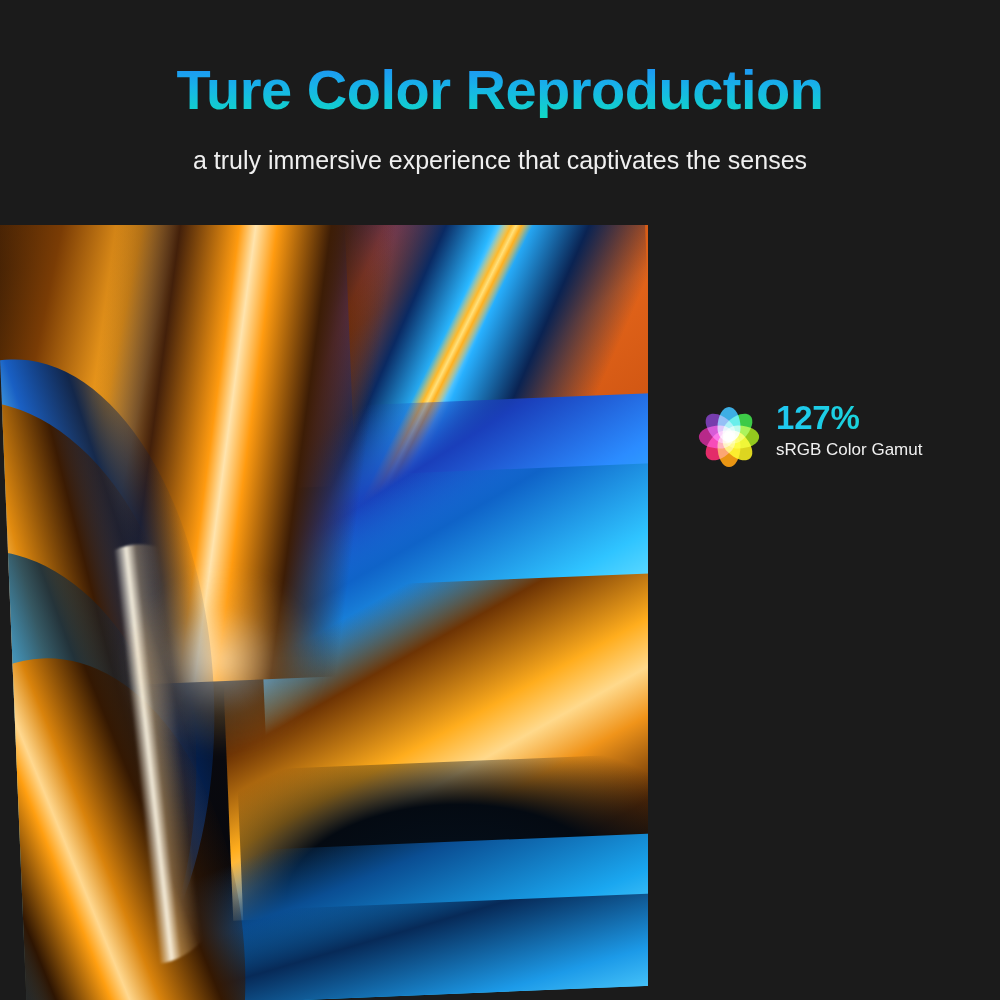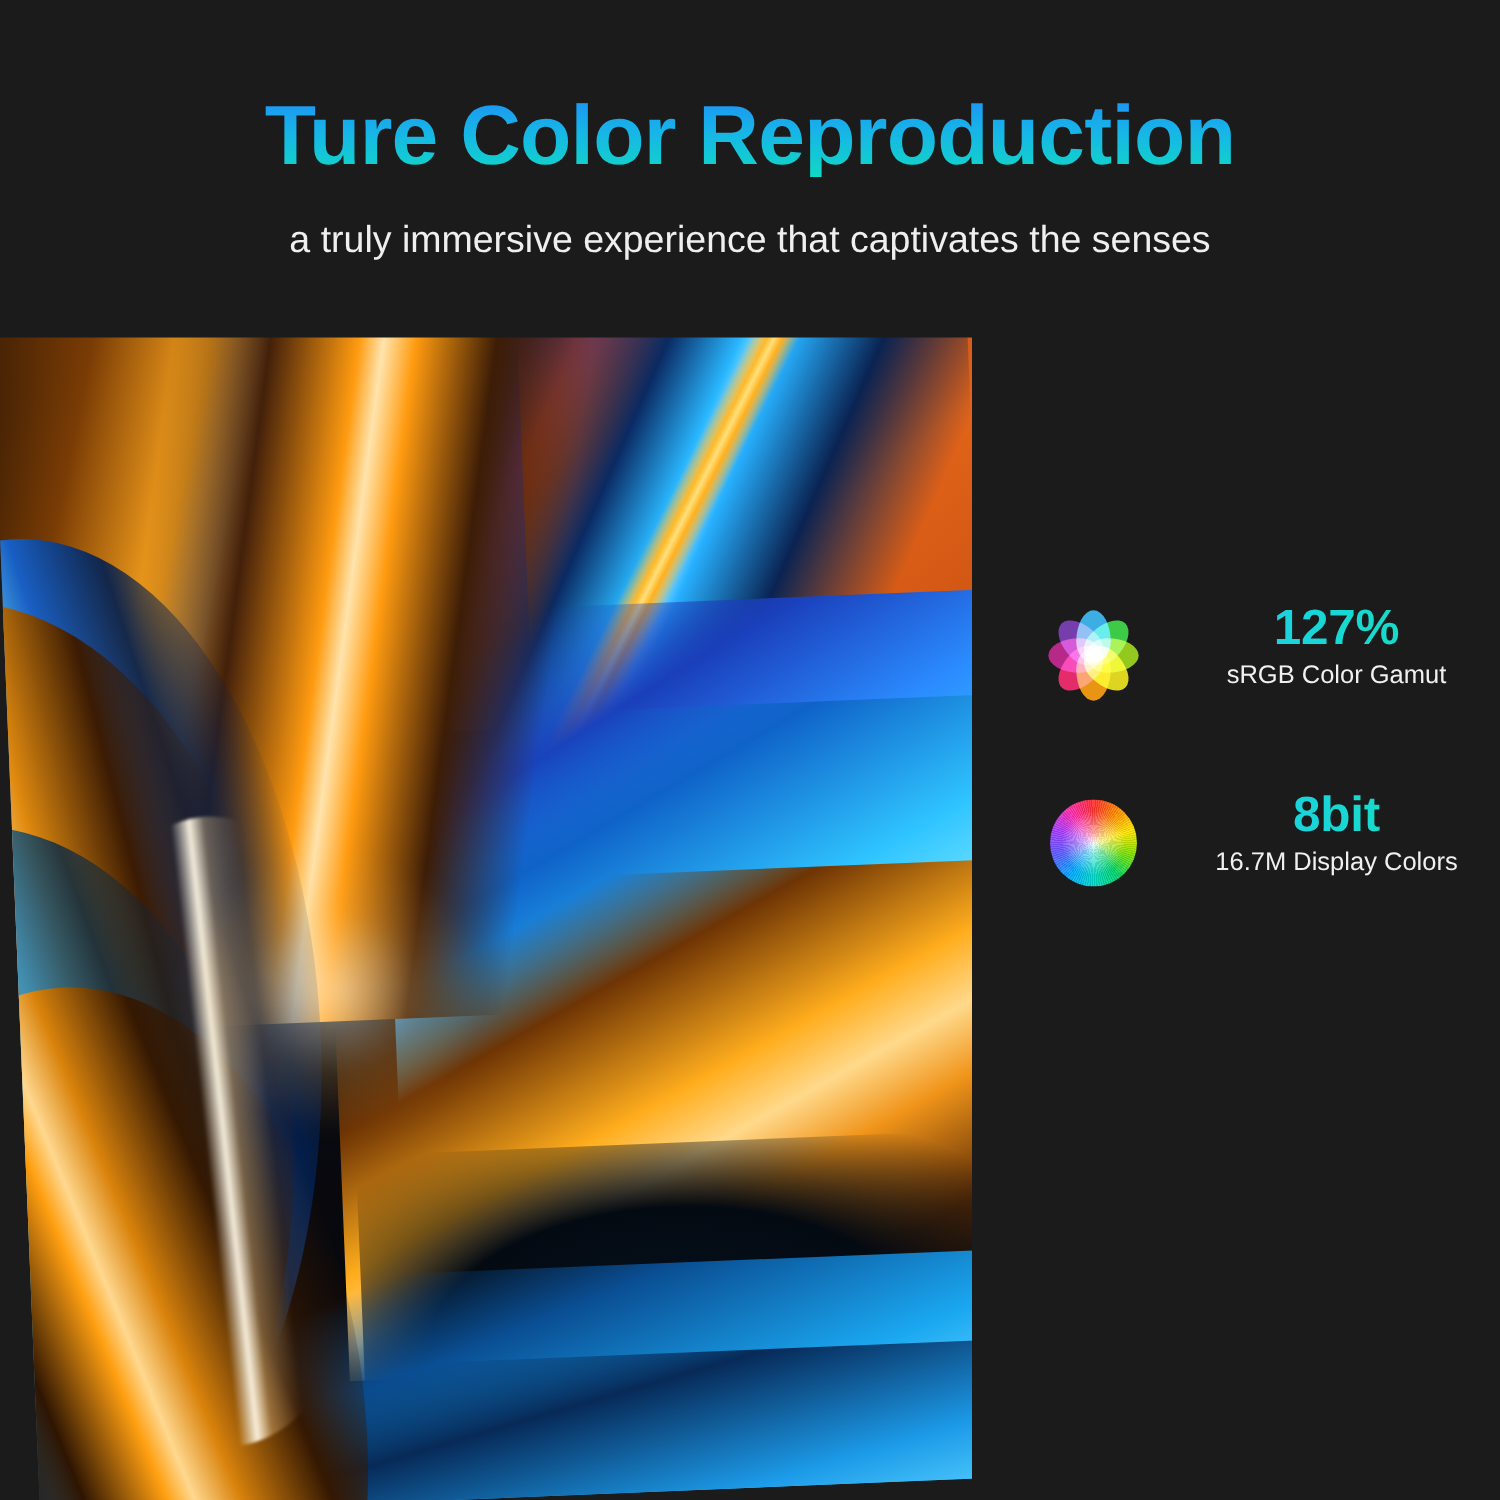--- a/index.html
+++ b/index.html
@@ -106,21 +106,21 @@
      background:radial-gradient(closest-side, rgba(255,250,235,.55), rgba(255,190,90,.18) 45%, rgba(0,0,0,0) 78%);
      filter:blur(6px);}
 
   
   .rightbg{position:absolute;left:648px;top:212px;width:352px;height:788px;
            background:#1b1b1b;z-index:20;}
   .bgfill{position:absolute;left:0;top:0;width:1000px;height:1000px;background:#1b1b1b;z-index:1;}
 
   
   .features{position:absolute;left:690px;top:398px;width:310px;z-index:60;}
-  .feature{position:relative;height:125px;text-align:center;}
+  .feature{position:relative;height:125px;}
   .f-icon{position:absolute;left:8px;top:8px;width:62px;height:62px;}
   .f-text{position:absolute;left:86px;top:0;width:230px;}
   .f-value{font-size:33px;font-weight:bold;line-height:40px;letter-spacing:-0.2px;
            background:linear-gradient(92deg,#20c7f2 0%,#17d9d1 55%,#17dfb2 100%);
            -webkit-background-clip:text;background-clip:text;color:transparent;
            -webkit-text-fill-color:transparent;white-space:nowrap;}
   .f-label{font-size:17px;color:#f0f0f0;line-height:22px;margin-top:1px;white-space:nowrap;}
 
   
   .flower{position:relative;width:62px;height:62px;}
@@ -202,27 +202,17 @@
             <span style="background: rgb(192, 42, 143); transform: translate(-50%, -86%) rotate(270deg);"></span>
             <span style="background: rgb(123, 63, 181); transform: translate(-50%, -86%) rotate(315deg);"></span>
           </div>
       </div>
       <div class="f-text">
         <div class="f-value">127%</div>
         <div class="f-label">sRGB Color Gamut</div>
       </div>
     </div>
 
-    <div class="feature">
-      <div class="f-icon">
-        <div class="wheel"></div>
-        <div class="wheel-rays"></div>
-      </div>
-      <div class="f-text">
-        <div class="f-value">8bit</div>
-        <div class="f-label">16.7M Display Colors</div>
-      </div>
-    </div>
 
 
 
   </div>
 </div>
 
 </body></html>

